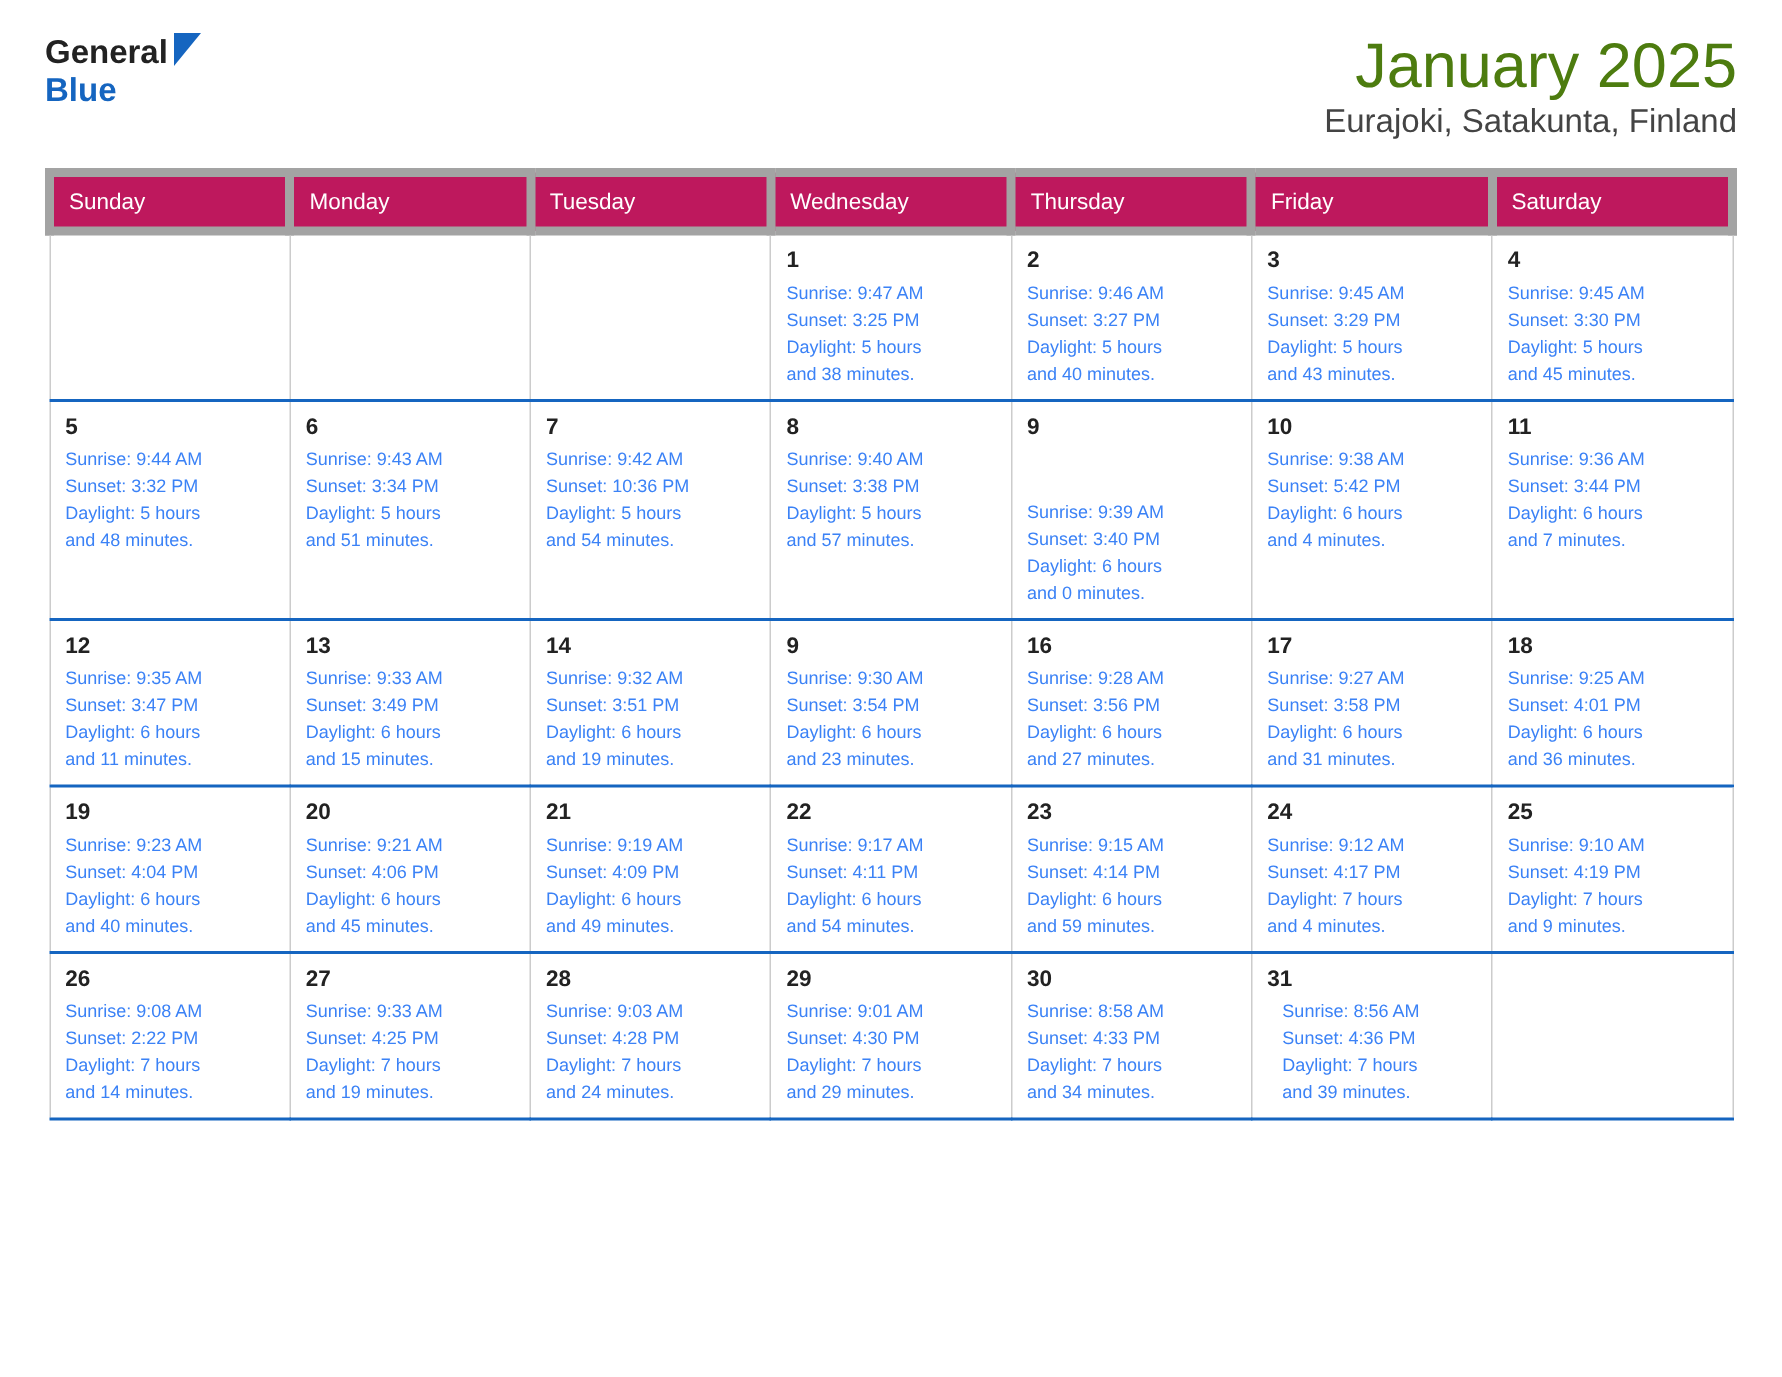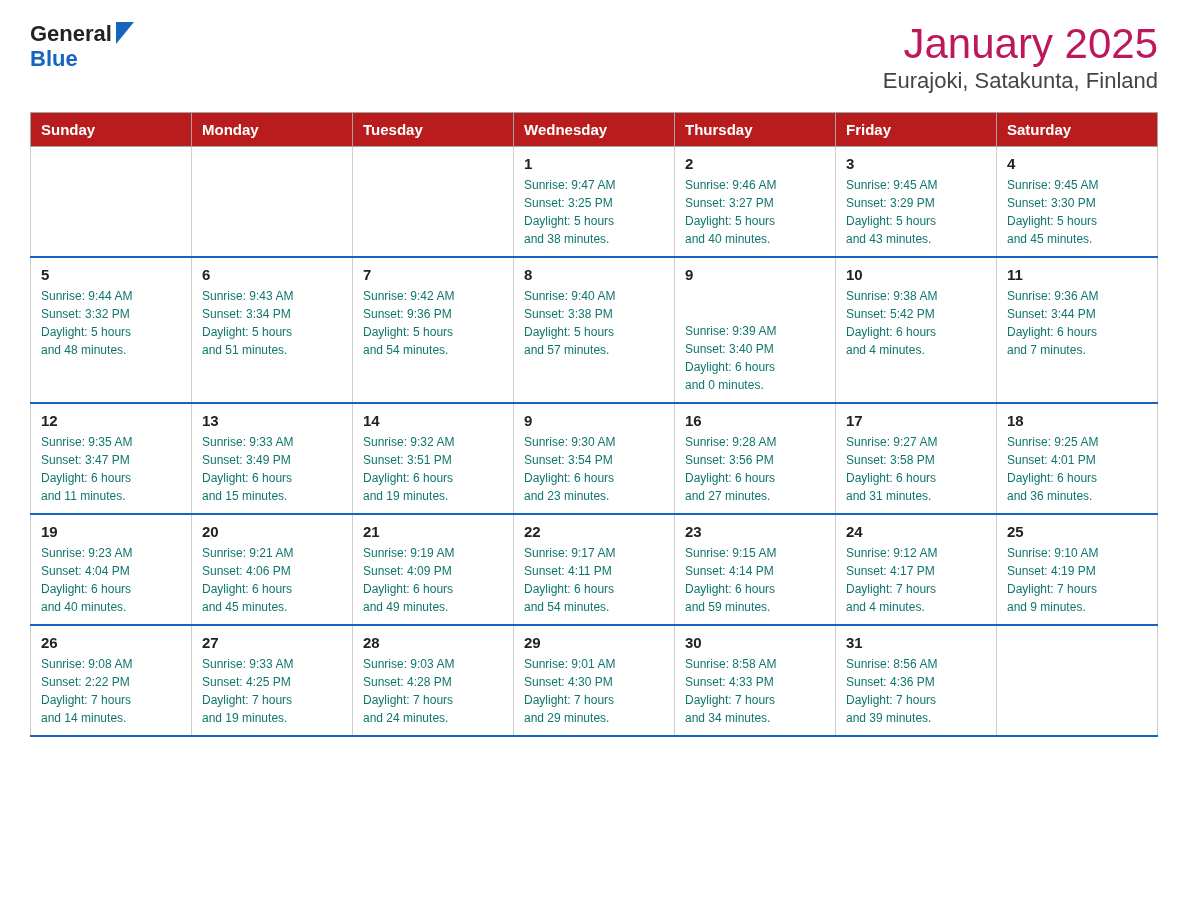--- a/index.html
+++ b/index.html
@@ -38,38 +38,38 @@
       align-items: flex-start;
     }
     .logo-row1 { display: flex; align-items: center; }
     .logo-row2 { display: flex; align-items: center; margin-top: -2px; }
     .title-block {
       text-align: right;
     }
     .month-title {
       font-size: 42px;
       font-weight: normal;
-      color: #be185d;
+      color: #4d7c0f;
     }
     .subtitle {
       font-size: 22px;
       color: #444;
     }
     table {
       width: 100%;
       border-collapse: collapse;
     }
     thead tr th {
-      background-color: #b91c1c;
+      background-color: #be185d;
       color: #fff;
       font-size: 15px;
-      font-weight: bold;
+      font-weight: normal;
       padding: 8px 10px;
       text-align: left;
-      border: 1px solid #a3a3a3;
+      border: 6px solid #a3a3a3;
     }
     tbody tr td {
       vertical-align: top;
       padding: 8px 10px;
       border: 1px solid #ccc;
       font-size: 12.5px;
       color: #333;
       width: calc(100% / 7);
       min-height: 90px;
     }
@@ -78,21 +78,21 @@
     }
     .day-number {
       font-size: 15px;
       font-weight: bold;
       color: #222;
       display: block;
       margin-bottom: 4px;
     }
     .day-info {
       font-size: 12px;
-      color: #0f766e;
+      color: #3b82f6;
       line-height: 1.5;
     }
     .empty-cell {
       background: #fff;
     }
     td.empty-cell {
       background: #fff;
     }
   </style>
 </head>
@@ -177,21 +177,21 @@
         <td>
           <span class="day-number">6</span>
           <div class="day-info" style="white-space: pre-line;">Sunrise: 9:43 AM
 Sunset: 3:34 PM
 Daylight: 5 hours
 and 51 minutes.</div>
         </td>
         <td>
           <span class="day-number">7</span>
           <div class="day-info" style="white-space: pre-line;">Sunrise: 9:42 AM
-Sunset: 9:36 PM
+Sunset: 10:36 PM
 Daylight: 5 hours
 and 54 minutes.</div>
         </td>
         <td>
           <span class="day-number">8</span>
           <div class="day-info" style="white-space: pre-line;">Sunrise: 9:40 AM
 Sunset: 3:38 PM
 Daylight: 5 hours
 and 57 minutes.</div>
         </td>
@@ -350,21 +350,21 @@
         </td>
         <td>
           <span class="day-number">30</span>
           <div class="day-info" style="white-space: pre-line;">Sunrise: 8:58 AM
 Sunset: 4:33 PM
 Daylight: 7 hours
 and 34 minutes.</div>
         </td>
         <td>
           <span class="day-number">31</span>
-          <div class="day-info" style="white-space: pre-line;">Sunrise: 8:56 AM
+          <div class="day-info" style="white-space: pre-line; margin-left: 10px;">Sunrise: 8:56 AM
 Sunset: 4:36 PM
 Daylight: 7 hours
 and 39 minutes.</div>
         </td>
         <td class="empty-cell"></td>
       </tr>
     </tbody>
 </table>
 
 </body></html>

